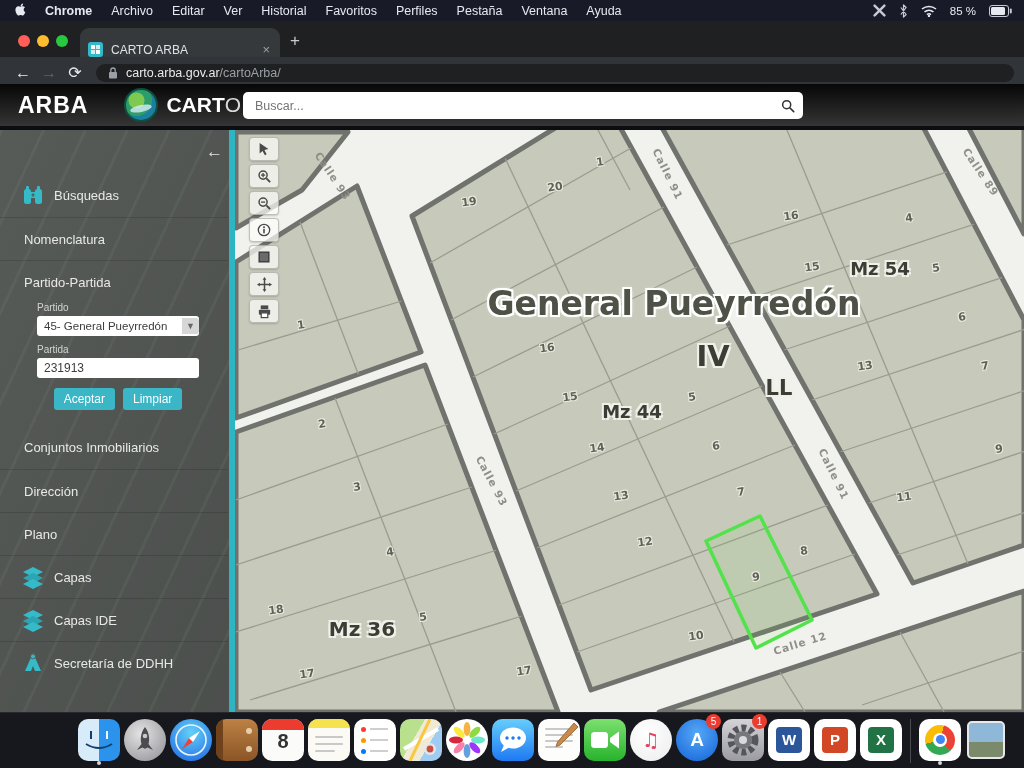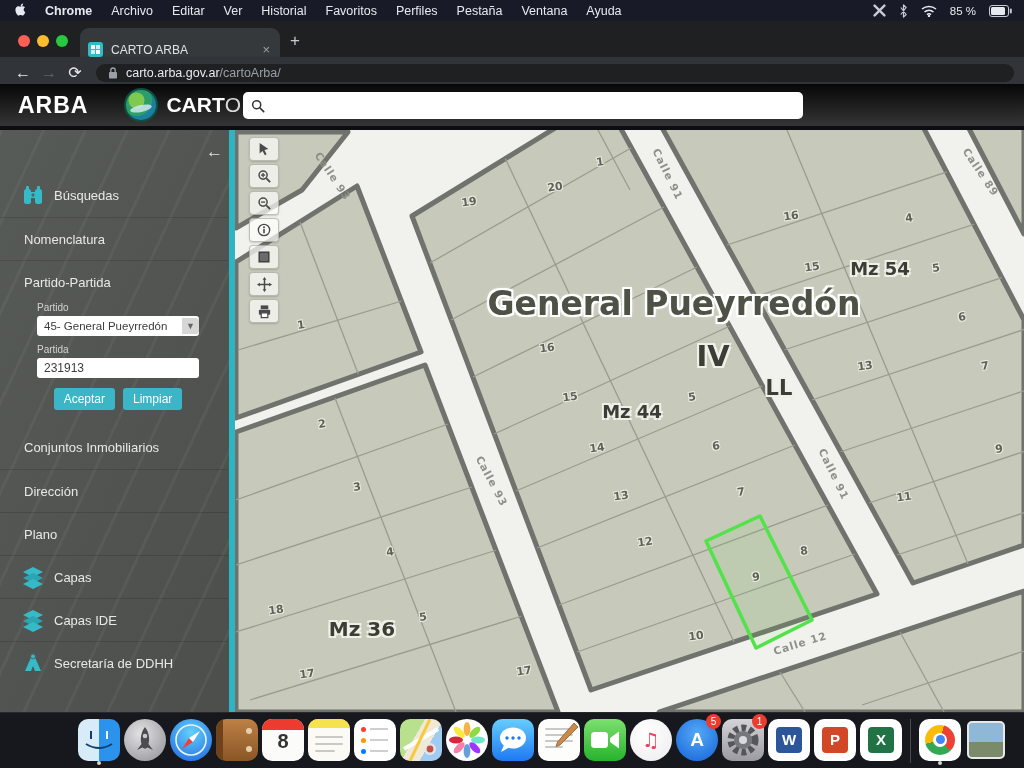--- a/index.html
+++ b/index.html
@@ -228,20 +228,21 @@
       <span class="url-host">carto.arba.gov.ar</span>
       <span class="url-path">/cartoArba/</span>
     </div>
   </div>
 
   <div id="appheader">
     <span id="brand">ARBA</span>
     <span id="carto-logo"></span>
     <span id="carto-word"><span class="bold">CART</span><span class="light">O</span></span>
     <div id="search-wrap">
+      <input id="search-input" placeholder="Buscar..." style="">
       <span id="search-btn">
         <svg width="14" height="14" viewBox="0 0 16 16">
             <circle cx="6.5" cy="6.5" r="4.6" stroke="#333" stroke-width="1.7" fill="none"></circle>
             <line x1="10" y1="10" x2="14.5" y2="14.5" stroke="#333" stroke-width="1.9" stroke-linecap="round"></line>
           </svg>
       </span>
     </div>
   </div>
 
   <div id="main">

